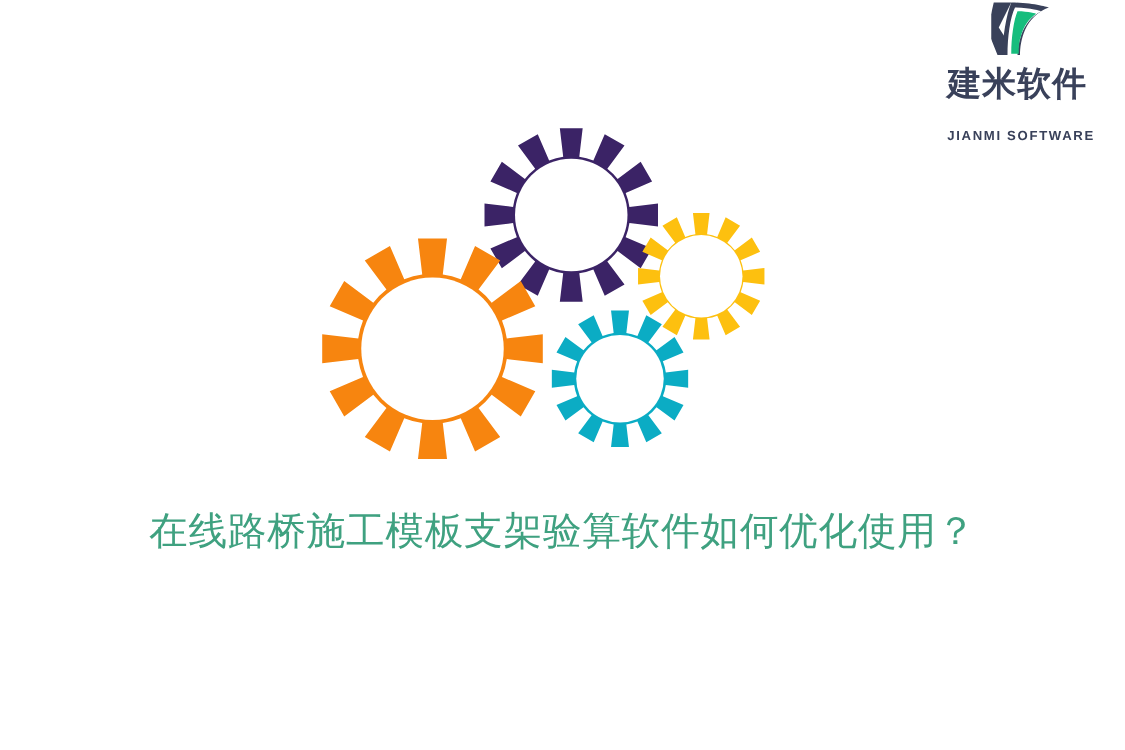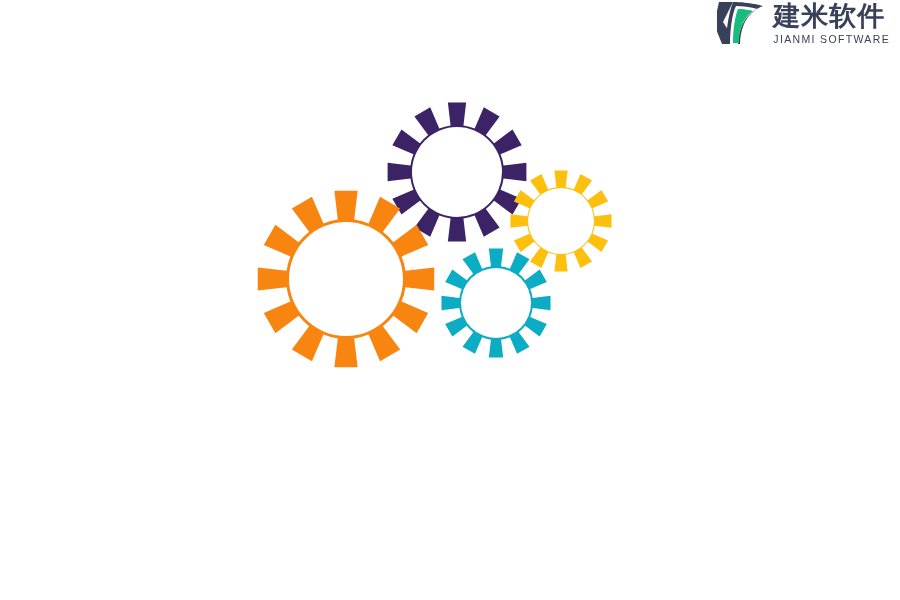--- a/index.html
+++ b/index.html
@@ -19,24 +19,25 @@
     position: relative;
     width: 900px;
     height: 600px;
     background: #ffffff;
   }
 
   
   .brand {
     position: absolute;
     top: 0px;
-    right: 10px;
+    right: 24px;
     display: flex;
     align-items: center;
     gap: 8px;
+    flex-direction: column;
   }
   .brand-mark {
     width: 48px;
     height: 46px;
     flex: 0 0 auto;
     display: block;
   }
   .brand-text {
     display: flex;
     flex-direction: column;
@@ -45,23 +46,23 @@
   }
   .brand-cn {
     font-size: 27px;
     font-weight: bold;
     color: #39415a;
     letter-spacing: 1px;
     font-family: "DejaVu Sans", "Liberation Sans", sans-serif;
     white-space: nowrap;
   }
   .brand-en {
-    margin-top: 5px;
+    margin-top: 23px;
     font-size: 10.5px;
-    font-weight: normal;
+    font-weight: bold;
     color: #39415a;
     letter-spacing: 1.35px;
     font-family: "Liberation Sans", sans-serif;
     white-space: nowrap;
   }
 
   
   .gears {
     position: absolute;
     left: 250px;
@@ -129,15 +130,16 @@
           </g>
           <g>
             <path d="M 238.82 153.47 L 253.18 153.47 L 251.07 171.35 A 37 37 0 0 1 259.94 173.72 L 267.05 157.19 L 279.48 164.37 L 268.72 178.79 A 37 37 0 0 1 275.21 185.28 L 289.63 174.52 L 296.81 186.95 L 280.28 194.06 A 37 37 0 0 1 282.65 202.93 L 300.53 200.82 L 300.53 215.18 L 282.65 213.07 A 37 37 0 0 1 280.28 221.94 L 296.81 229.05 L 289.63 241.48 L 275.21 230.72 A 37 37 0 0 1 268.72 237.21 L 279.48 251.63 L 267.05 258.81 L 259.94 242.28 A 37 37 0 0 1 251.07 244.65 L 253.18 262.53 L 238.82 262.53 L 240.93 244.65 A 37 37 0 0 1 232.06 242.28 L 224.95 258.81 L 212.52 251.63 L 223.28 237.21 A 37 37 0 0 1 216.79 230.72 L 202.37 241.48 L 195.19 229.05 L 211.72 221.94 A 37 37 0 0 1 209.35 213.07 L 191.47 215.18 L 191.47 200.82 L 209.35 202.93 A 37 37 0 0 1 211.72 194.06 L 195.19 186.95 L 202.37 174.52 L 216.79 185.28 A 37 37 0 0 1 223.28 178.79 L 212.52 164.37 L 224.95 157.19 L 232.06 173.72 A 37 37 0 0 1 240.93 171.35 Z" fill="#0bacc4"></path>
             <circle cx="246" cy="208" r="35" fill="#ffffff"></circle>
           </g>
         </g>
     </svg>
   </div>
 
   <div class="headline" style="color: rgb(63, 161, 128);">
+    <span class="headline-line">在线路桥施工模板支架验算软件如何优化使用？</span>
   </div>
 
 </div>
 
 </body></html>

